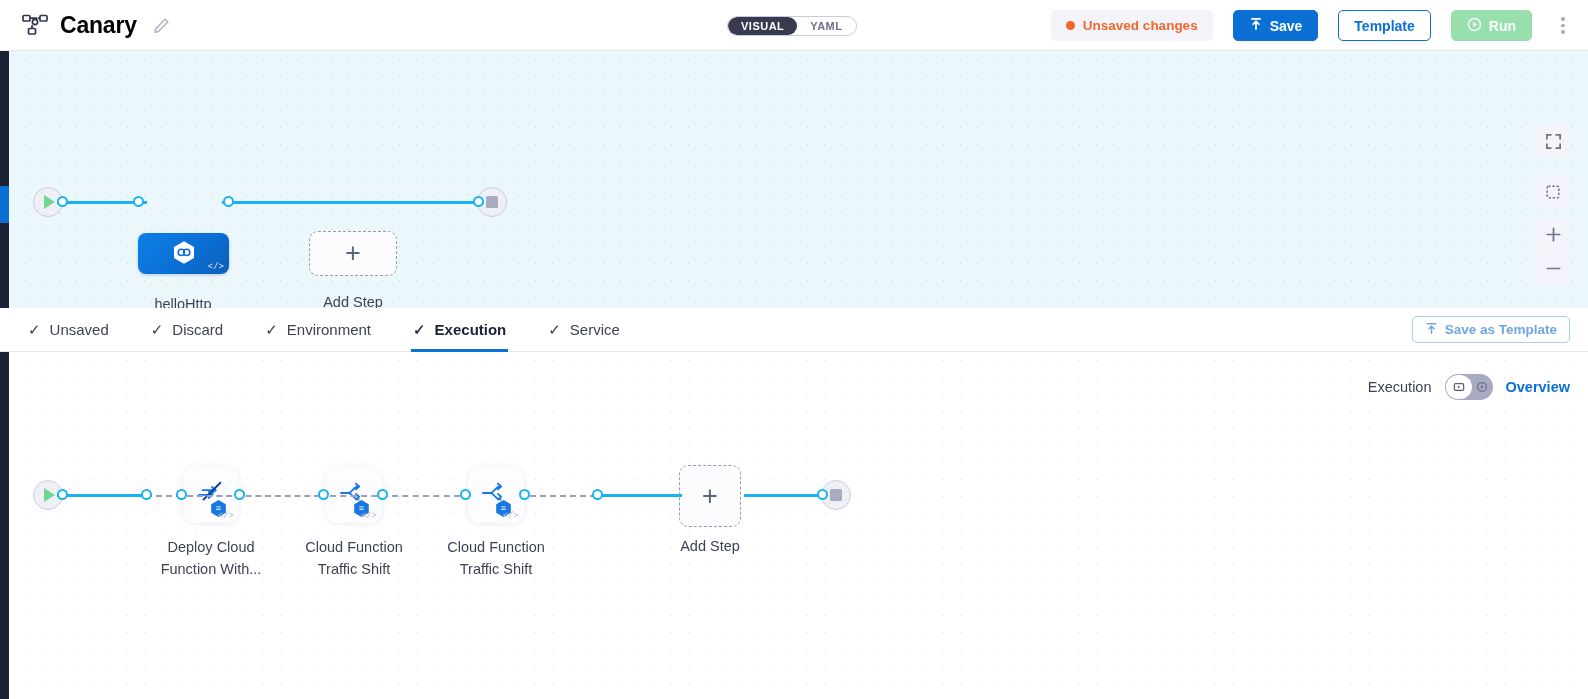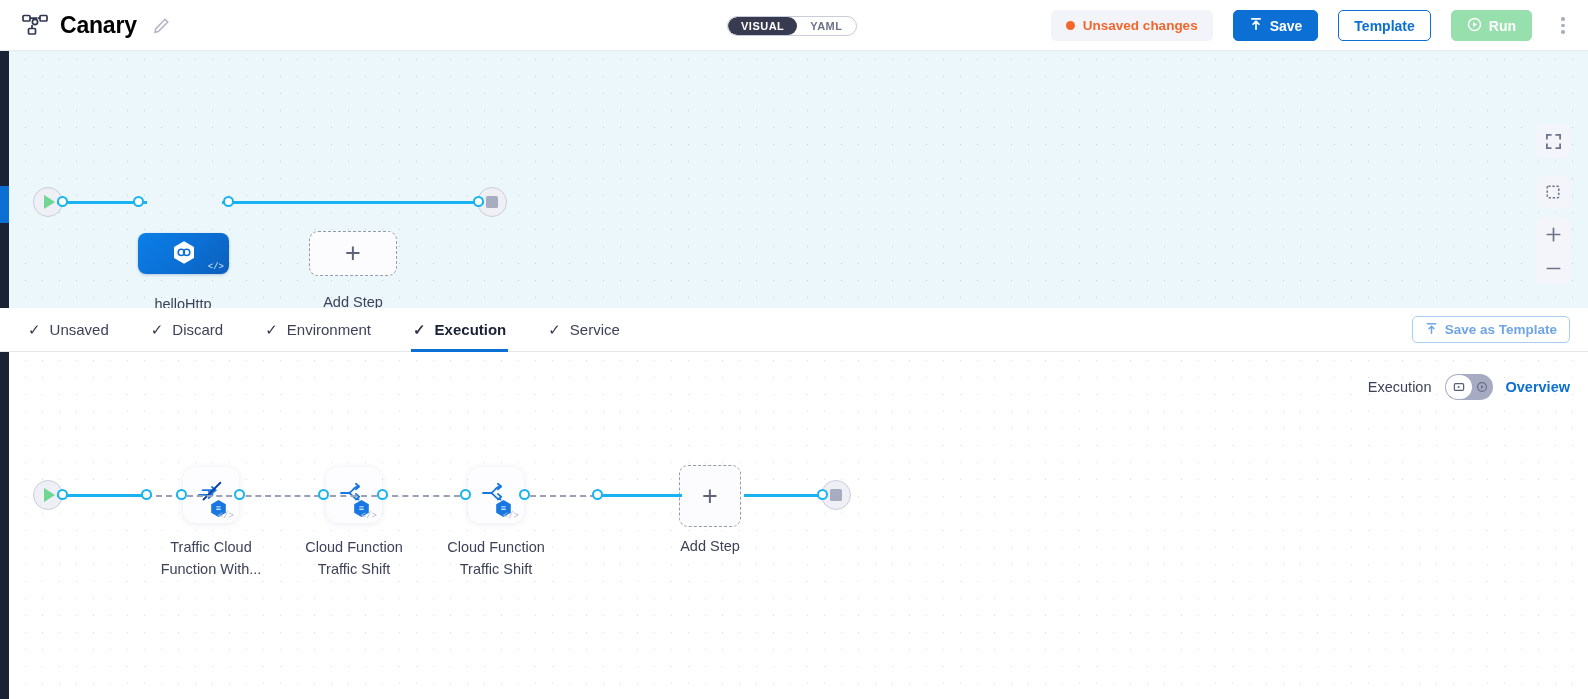--- a/index.html
+++ b/index.html
@@ -408,21 +408,21 @@
           <path d="M4 17h14M14.5 13.5L18.5 17l-4 3.5"></path>
           <path d="M8 12h14M18 8.6L22 12l-4 3.4"></path>
           <path d="M27 4L9 22" stroke="#0b3fa8" stroke-width="2"></path>
         </svg>
       </span>
       <span class="step-badge">≡</span>
       <span class="code-mark grey">&lt;/&gt;</span>
     </div>
     <div class="port" style="left:234px; top:137px;"></div>
     <div class="node-label" style="left:131px; top:185px;">
-      <div>Traffic Cloud</div>
+      <div>Deploy Cloud</div>
       <div>Function With...</div>
     </div>
 
     <div class="port" style="left:318px; top:137px;"></div>
     <div class="step-node" style="left:326px; top:115px;">
       <span>
         <svg viewBox="0 0 34 28" width="32" height="26" fill="none" stroke="#1877e0" stroke-width="1.9" stroke-linecap="round" stroke-linejoin="round">
           <path d="M3 14h8"></path>
           <path d="M11 14c4 0 5-7 11-7M11 14c4 0 5 7 11 7"></path>
           <path d="M19 4l3.6 3-3.6 3M19 15l3.6 3-3.6 3"></path>

